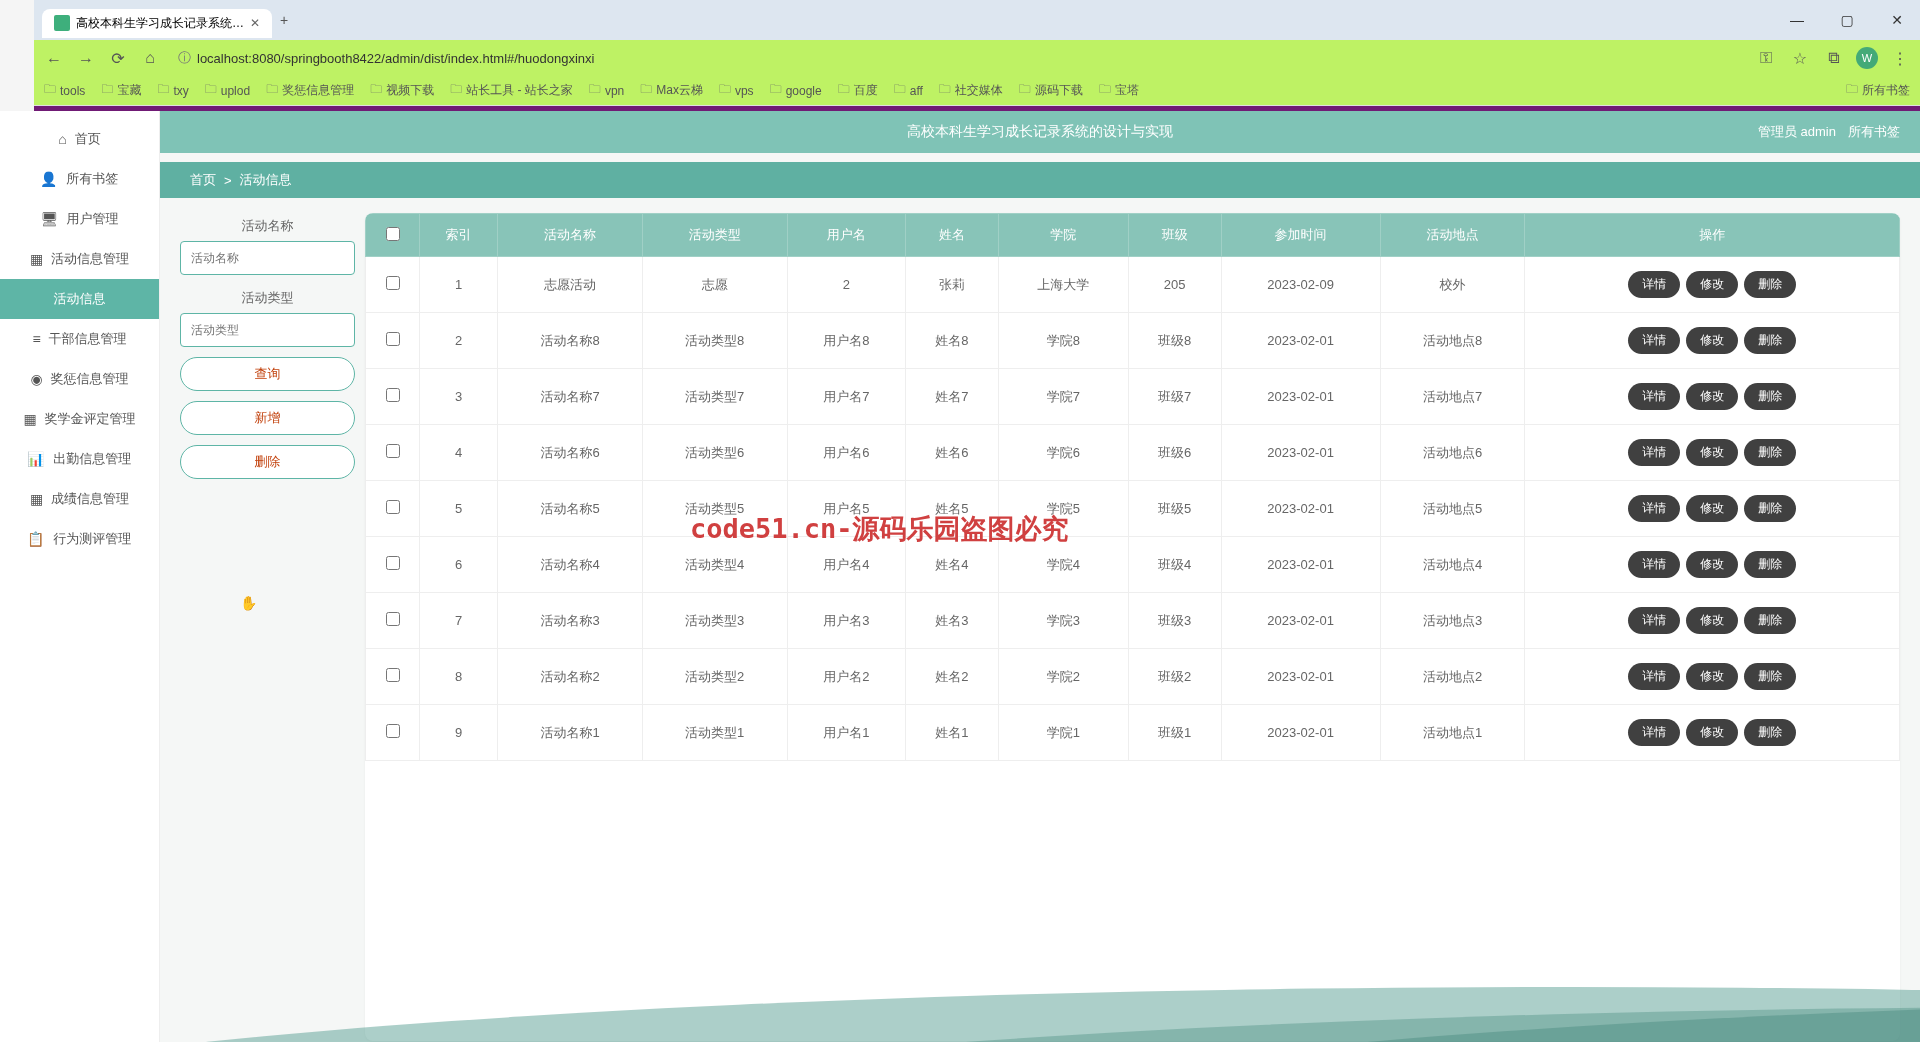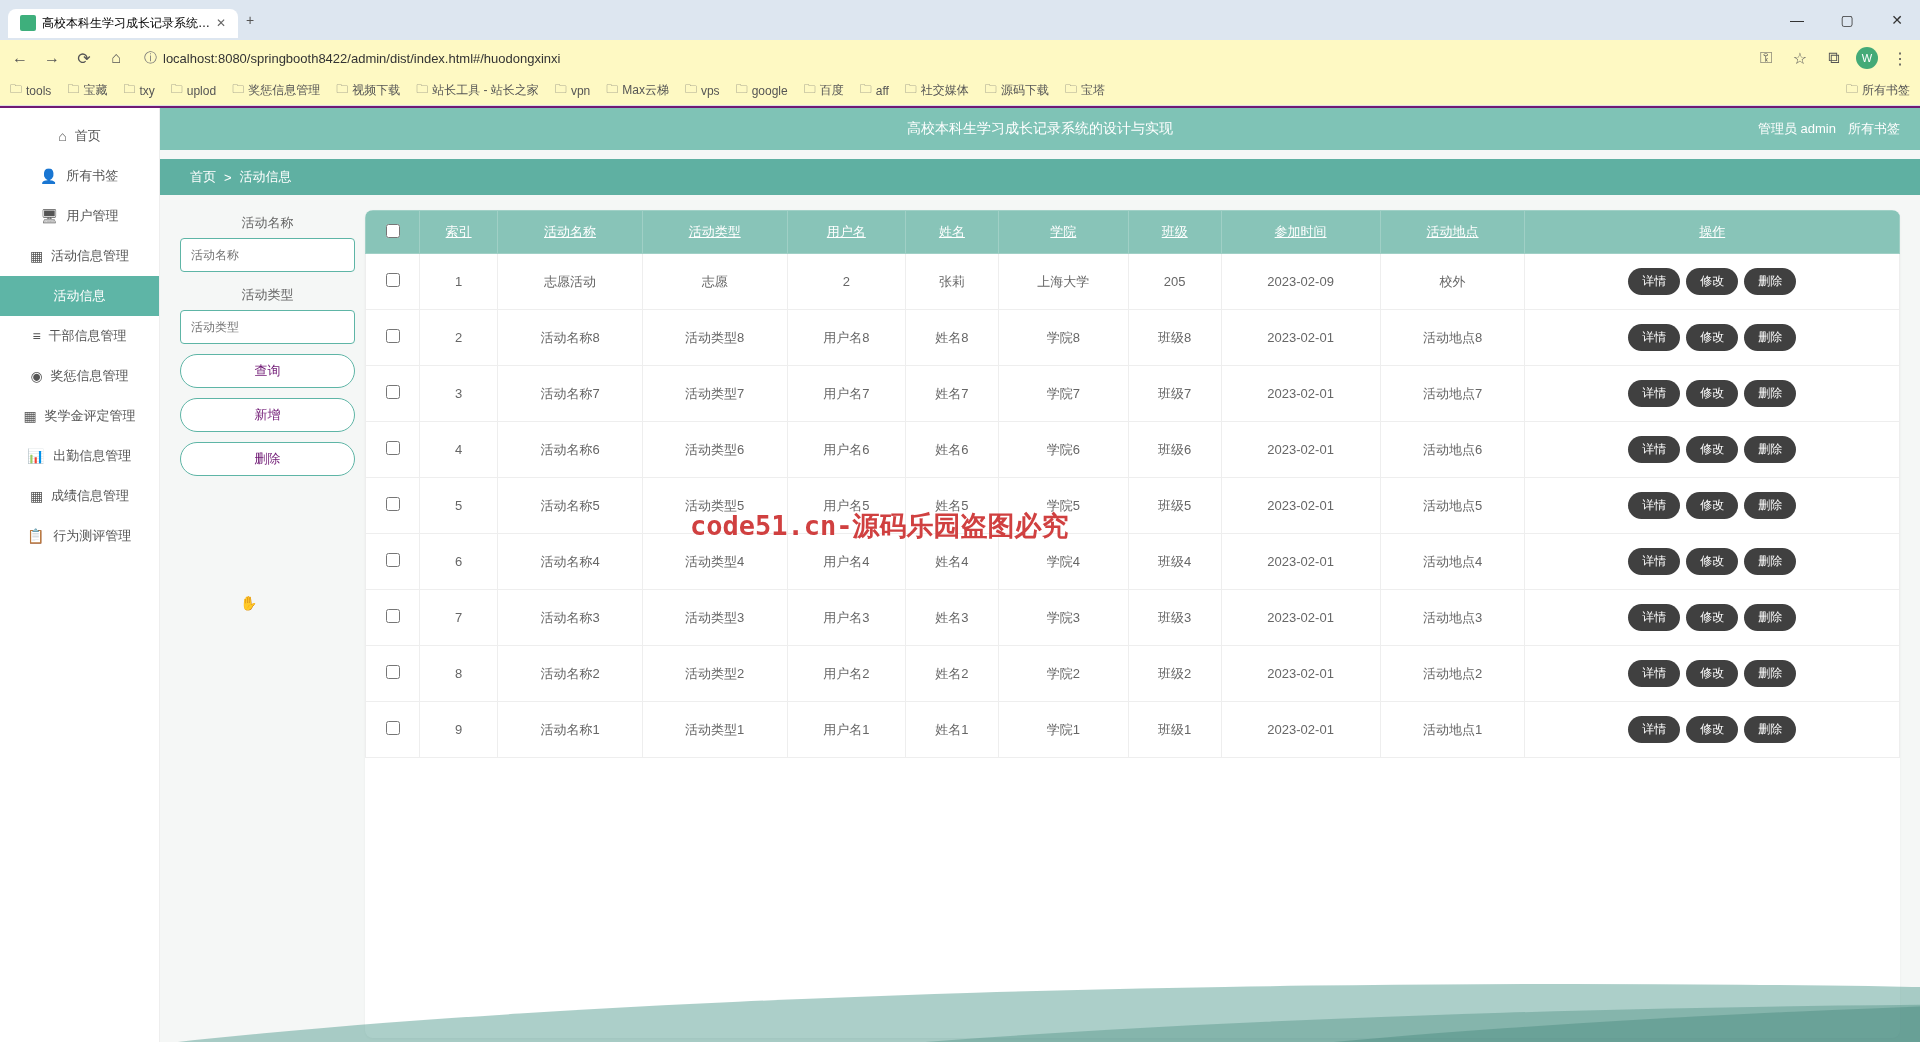--- a/index.html
+++ b/index.html
@@ -1,19 +1,19 @@
 <!DOCTYPE html>
 <html><head>
 <meta charset="utf-8">
 <style>
 * { margin: 0; padding: 0; box-sizing: border-box; font-family: "Microsoft YaHei", Arial, sans-serif; }
 body { background: #f5f5f5; width: 1920px; height: 1042px; overflow: hidden; position: relative; }
 
 
-.browser-chrome { background: #fef9c3; border-bottom: 2px solid #701a75; }
+.browser-chrome { background: #bef264; border-bottom: 5px solid #701a75; margin-left: 34px; }
 .title-bar { height: 40px; display: flex; align-items: center; padding: 0 8px; background: #dde6f0; }
 .tab { display: flex; align-items: center; background: #fff; border-radius: 8px 8px 0 0; padding: 6px 12px; font-size: 12px; gap: 6px; margin-top: 6px; }
 .tab-favicon { width: 16px; height: 16px; background: #3eaf7c; border-radius: 2px; }
 .tab-close { color: #666; cursor: pointer; }
 .new-tab { margin-left: 8px; color: #555; cursor: pointer; font-size: 14px; }
 .window-controls { margin-left: auto; display: flex; gap: 20px; font-size: 14px; color: #333; }
 .win-btn { width: 30px; text-align: center; cursor: pointer; }
 
 .addr-bar { height: 36px; display: flex; align-items: center; padding: 0 8px; gap: 8px; }
 .nav-icon { width: 24px; height: 24px; display: flex; align-items: center; justify-content: center; color: #555; cursor: pointer; font-size: 16px; }
@@ -39,25 +39,25 @@
 .top-banner { height: 42px; background: #7fc3b6; color: #fff; display: flex; align-items: center; justify-content: center; font-size: 14px; position: relative; }
 .top-banner .user-area { position: absolute; right: 20px; font-size: 13px; display: flex; gap: 12px; }
 
 .breadcrumb-bar { height: 36px; background: #5fb0a2; color: #fff; display: flex; align-items: center; padding: 0 30px; font-size: 13px; gap: 8px; }
 
 .content { flex: 1; padding: 6px 20px; display: flex; gap: 10px; position: relative; }
 
 .filter-panel { width: 175px; }
 .filter-label { text-align: center; font-size: 13px; color: #666; margin-bottom: 6px; margin-top: 4px; }
 .filter-input { width: 100%; height: 34px; border: 1px solid #5eb5a6; border-radius: 4px; padding: 0 10px; font-size: 12px; color: #999; margin-bottom: 10px; outline: none; }
-.filter-btn { width: 100%; height: 34px; border: 1px solid #5eb5a6; border-radius: 17px; background: #fff; color: #701a75; font-size: 13px; margin-bottom: 10px; cursor: pointer; }
+.filter-btn { width: 100%; height: 34px; border: 1px solid #5eb5a6; border-radius: 17px; background: #fff; color: #c2410c; font-size: 13px; margin-bottom: 10px; cursor: pointer; }
 
 .table-panel { flex: 1; background: #fff; border-radius: 8px; overflow: hidden; box-shadow: 0 1px 3px rgba(0,0,0,0.05); }
 table { width: 100%; border-collapse: collapse; font-size: 13px; }
-thead th { background: #88c4b8; color: #fff; padding: 12px 6px; font-weight: normal; text-align: center; border: 1px solid #a0d0c6; text-decoration: underline; }
+thead th { background: #88c4b8; color: #fff; padding: 12px 6px; font-weight: normal; text-align: center; border: 1px solid #a0d0c6; }
 tbody td { padding: 14px 6px; text-align: center; color: #666; border: 1px solid #eee; }
 .chk { width: 14px; height: 14px; }
 .row-btn { background: #404040; color: #fff; border: none; border-radius: 14px; padding: 5px 14px; font-size: 12px; cursor: pointer; margin: 0 3px; }
 
 .watermark { position: absolute; font-size: 27px; color: #d04040; font-weight: bold; pointer-events: none; left: 530px; top: 400px; font-family: monospace; z-index: 10; }
 
 .waves { position: absolute; bottom: 0; left: 0; right: 0; height: 160px; overflow: hidden; z-index: 0; }
 .wave { position: absolute; width: 200%; height: 300px; border-radius: 50%; opacity: 0.5; }
 .wave1 { background: #5a9f93; bottom: -240px; left: -20%; }
 .wave2 { background: #4a8f83; bottom: -260px; left: 10%; opacity: 0.4; }

